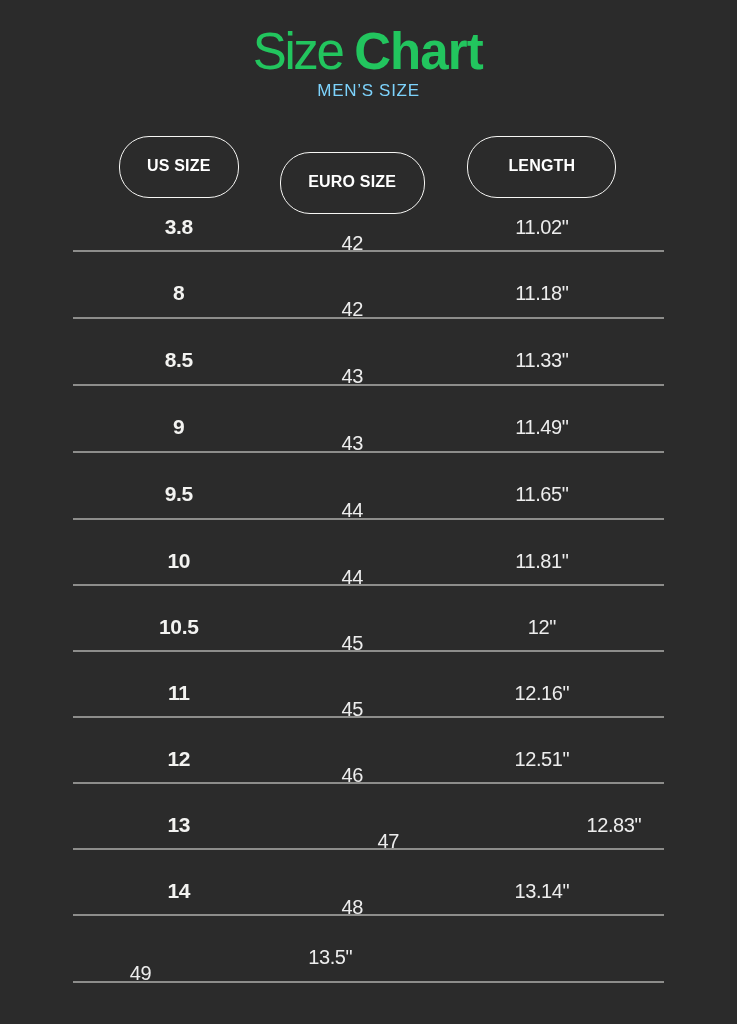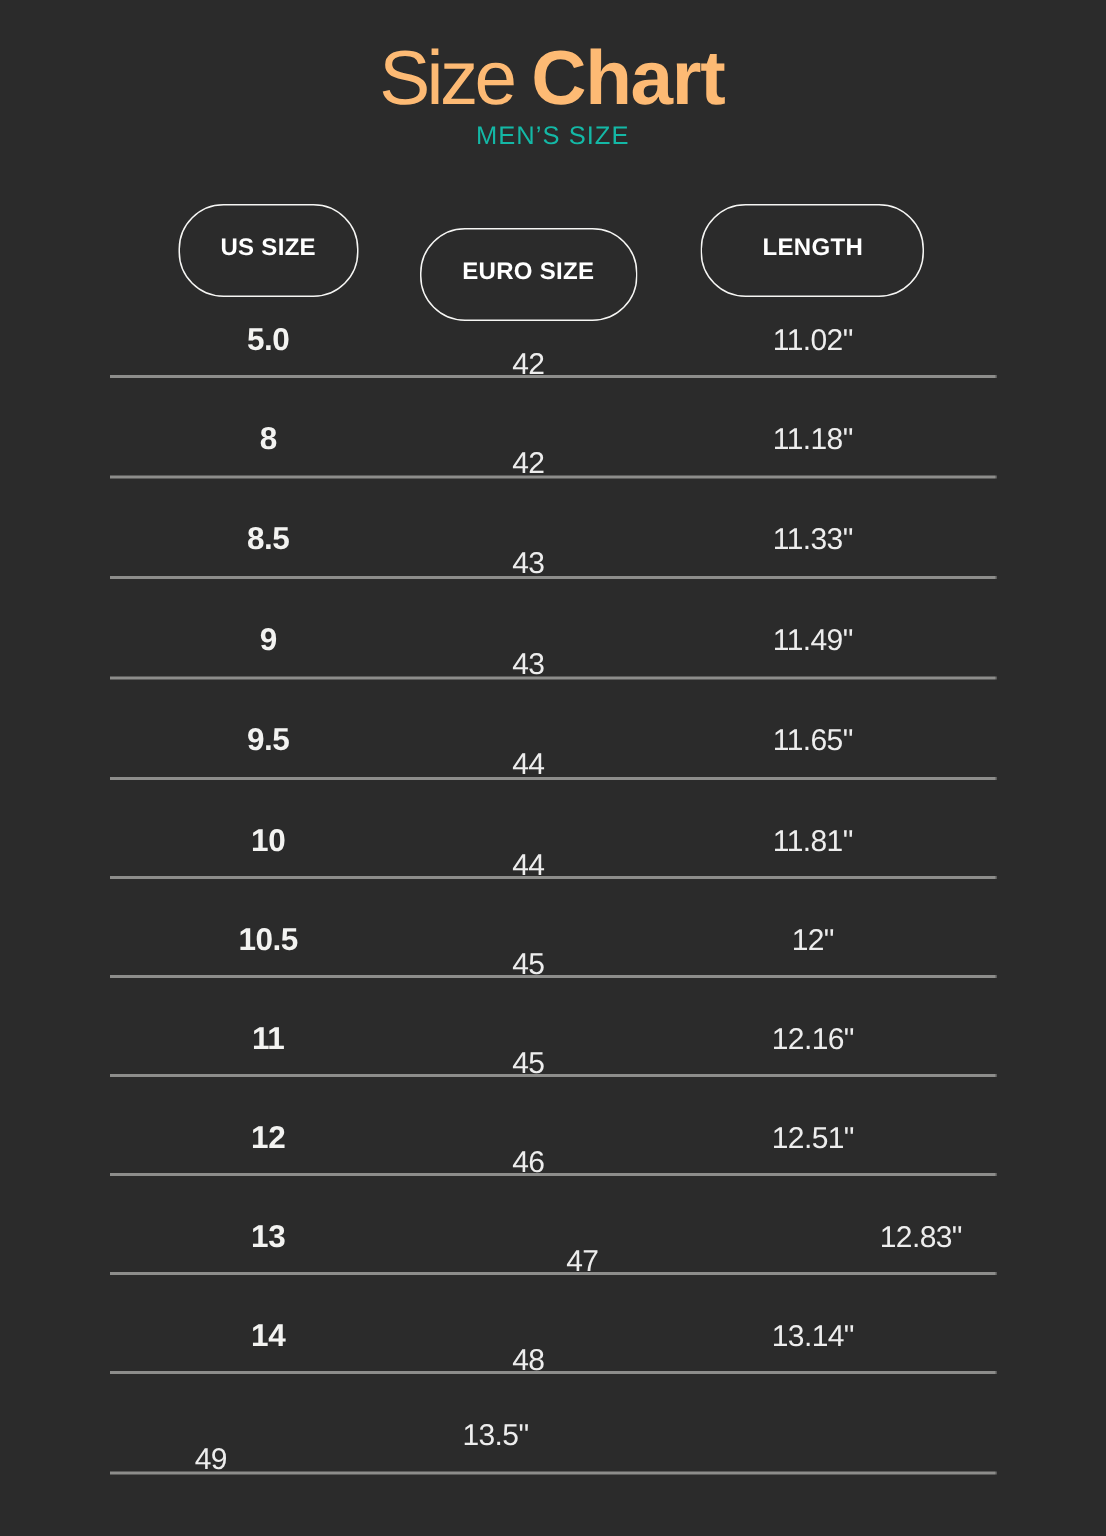--- a/index.html
+++ b/index.html
@@ -23,37 +23,37 @@
 
   
   .title {
     position: absolute;
     top: 26px; left: 0; width: 737px;
     text-align: center;
     font-size: 51px;
     font-weight: 400;
     letter-spacing: -1.3px;
     line-height: 1;
-    color: #fdba74;
+    color: #22c55e;
     white-space: pre;
     text-indent: -1.4px;
     transform: translateZ(0);
   }
   .title-light  { letter-spacing: -2.4px; }
   .title-strong { font-weight: 700; letter-spacing: -0.9px; }
 
   .subtitle {
     position: absolute;
     top: 82px; left: 0; width: 737px;
     text-align: center;
     font-size: 17px;
     font-weight: 400;
     letter-spacing: 0.7px;
     line-height: 1;
-    color: #14b8a6;
+    color: #7dd3fc;
     white-space: pre;
     transform: translateZ(0);
   }
 
   
   .pill-row {
     position: absolute;
     top: 136px; left: 73px;
     width: 591.3px;
     display: flex;
@@ -154,21 +154,21 @@
     <div class="pill-cell col-euro">
       <div class="pill">EURO SIZE</div>
     </div>
     <div class="pill-cell col-length">
       <div class="pill">LENGTH</div>
     </div>
   </div>
 
   <div class="table">
       <div class="trow">
-        <div class="tcell col-us">5.0</div>
+        <div class="tcell col-us">3.8</div>
         <div class="tcell col-euro">42</div>
         <div class="tcell col-length">11.02"</div>
       </div>
       <div class="trow">
         <div class="tcell col-us">8</div>
         <div class="tcell col-euro">42</div>
         <div class="tcell col-length">11.18"</div>
       </div>
       <div class="trow">
         <div class="tcell col-us">8.5</div>

